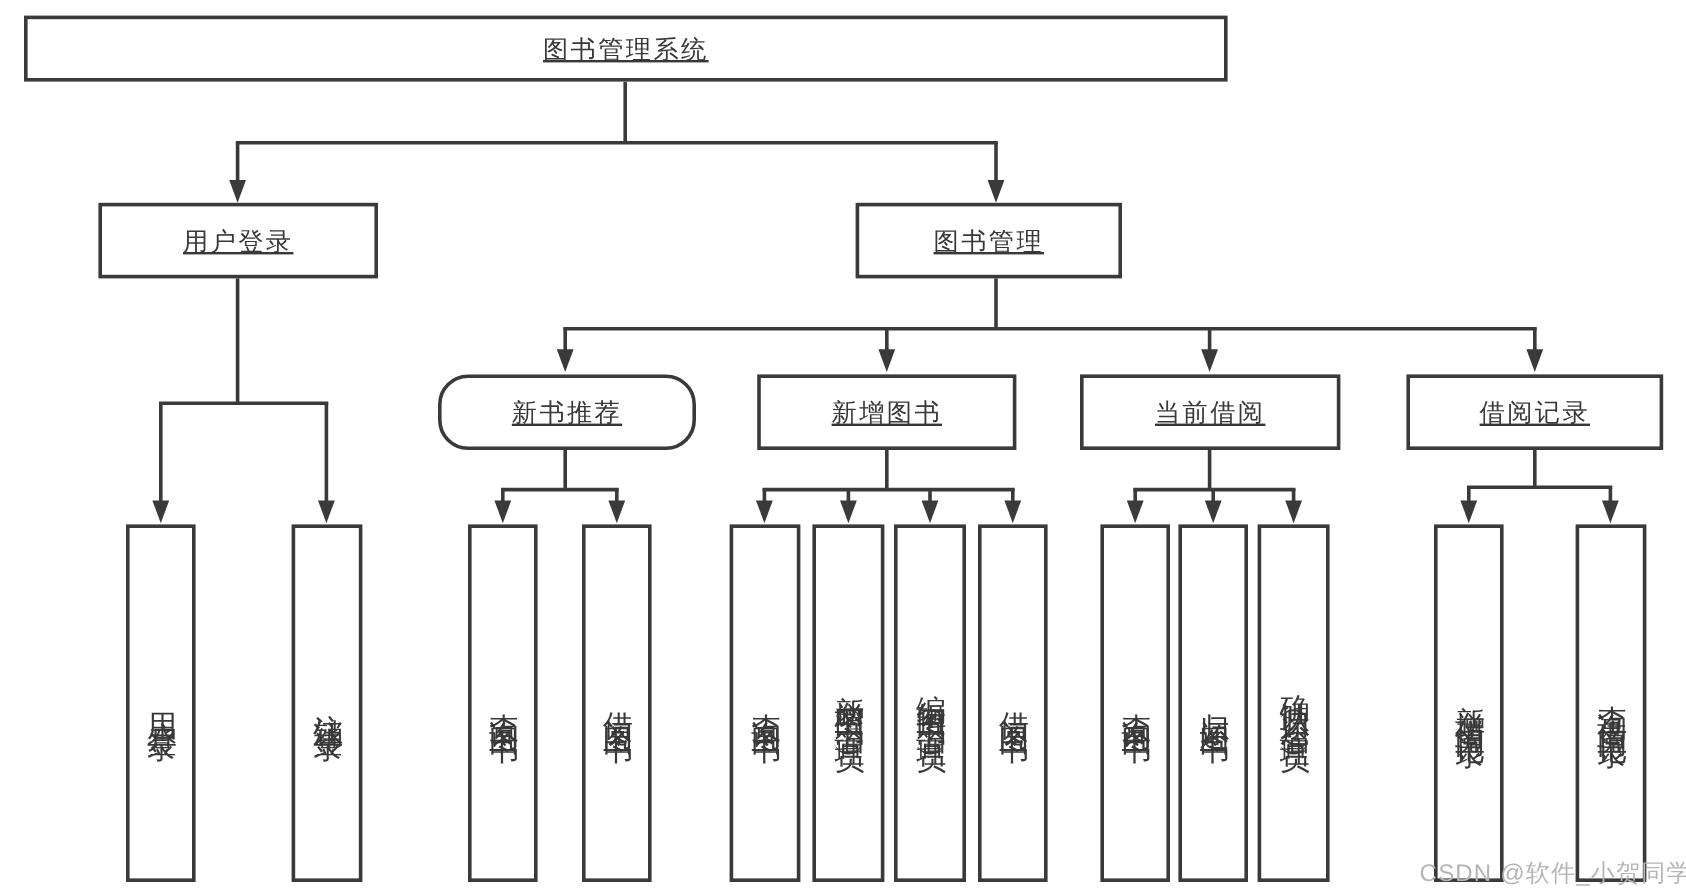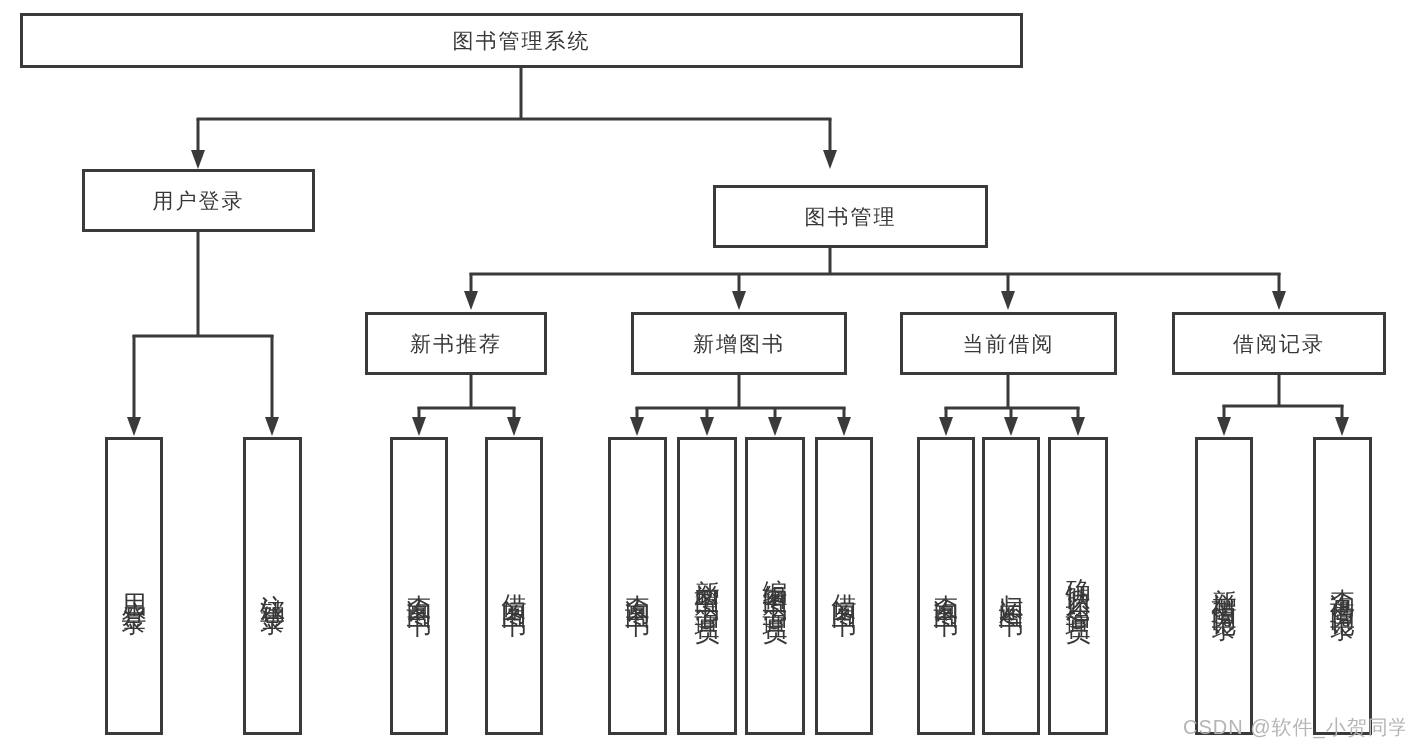--- a/index.html
+++ b/index.html
@@ -19,20 +19,21 @@
     border: 3px solid #3a3a3a;
     display: flex;
     align-items: center;
     justify-content: center;
     color: #383838;
   }
   .h-label {
     font-size: 21px;
     letter-spacing: 2px;
     white-space: nowrap;
+    text-decoration: underline;
   }
   .v-label {
     writing-mode: vertical-rl;
     text-orientation: mixed;
     font-size: 25px;
     letter-spacing: 6px;
     line-height: 1;
     white-space: nowrap;
   }
   .watermark {
@@ -126,25 +127,25 @@
     </g>
   </svg>
 
   <div class="node" style="left:20px; top:13px; width:1003px; height:55px;">
     <span class="h-label">图书管理系统</span>
   </div>
 
   <div class="node" style="left:82px; top:169px; width:233px; height:63px;">
     <span class="h-label">用户登录</span>
   </div>
-  <div class="node" style="left:713px; top:185px; width:275px; height:63px;">
+  <div class="node" style="left:713px; top:169px; width:222px; height:63px;">
     <span class="h-label">图书管理</span>
   </div>
 
-  <div class="node" style="left:365px; top:312px; width:182px; height:63px;">
+  <div class="node" style="left:365px; top:312px; width:215px; height:63px;border-radius:25px;">
     <span class="h-label">新书推荐</span>
   </div>
   <div class="node" style="left:631px; top:312px; width:216px; height:63px;">
     <span class="h-label">新增图书</span>
   </div>
   <div class="node" style="left:1172px; top:312px; width:214px; height:63px;">
     <span class="h-label">借阅记录</span>
   </div>
   <div class="node" style="left:900px; top:312px; width:217px; height:63px;">
     <span class="h-label">当前借阅</span>

